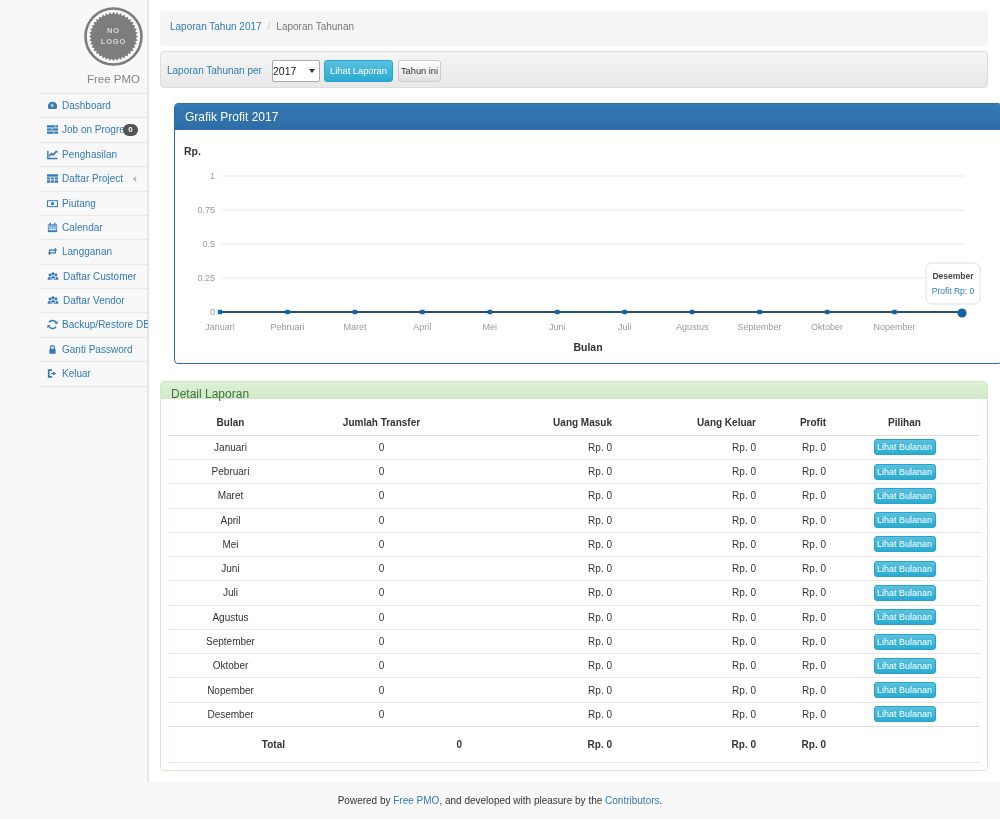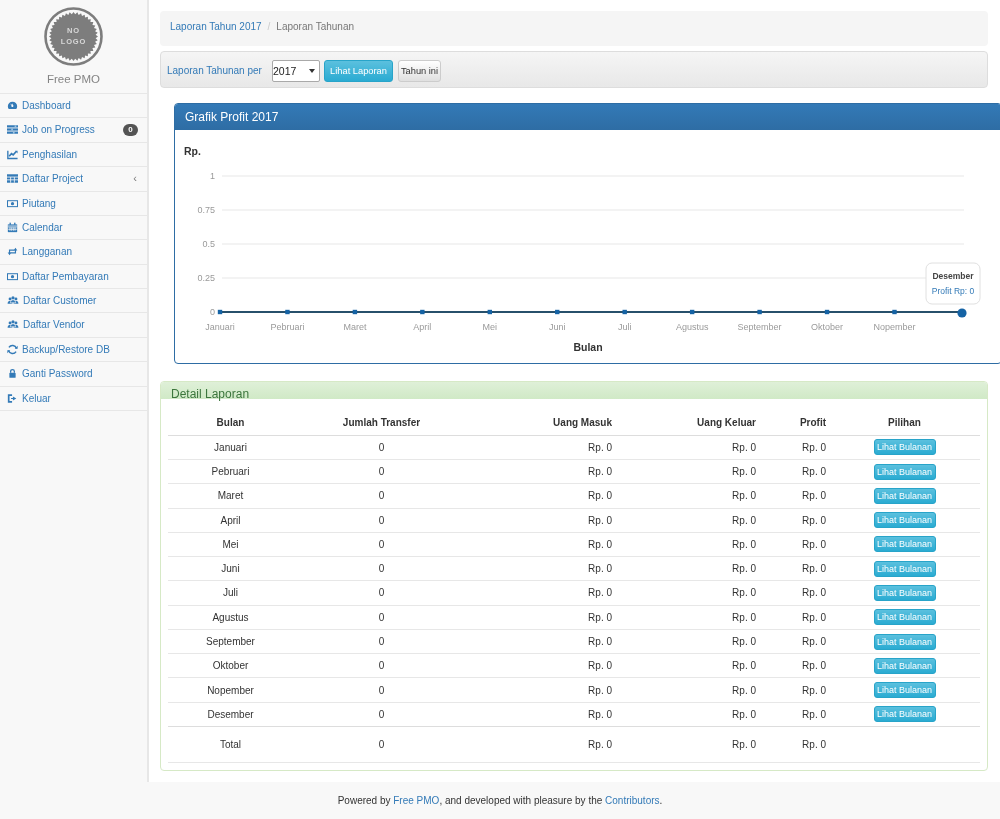--- a/index.html
+++ b/index.html
@@ -1,21 +1,21 @@
 <!DOCTYPE html>
 <html><head>
 <meta charset="utf-8">
 <style>
 * { margin:0; padding:0; box-sizing:border-box; }
 html,body { width:1000px; height:819px; }
 body { font-family:"Liberation Sans", sans-serif; font-size:10px; color:#333; background:#f8f8f8; position:relative; overflow:hidden; }
 a { color:#337ab7; text-decoration:none; }
 
 
-#sidebar { position:absolute; left:0; top:0; width:148px; height:782px; background:#f8f8f8; border-right:1px solid #e7e7e7; }
+#sidebar { position:absolute; left:0; top:0; width:148px; height:782px; background:#f8f8f8; border-right:1px solid #e7e7e7;padding-left:40px; }
 #logo { height:94px; border-bottom:1px solid #e7e7e7; text-align:center; }
 #brand { font-size:11.5px; color:#848484; text-align:center; position:absolute; top:73px; width:100%; }
 #menu { list-style:none; }
 #menu li { position:relative; height:24.38px; line-height:23.4px; border-bottom:1px solid #e7e7e7; padding-left:7px; white-space:nowrap; }
 #menu li a { font-size:10px; color:#337ab7; }
 #menu li svg { vertical-align:-2px; margin-right:4px; }
 .badge0 { position:absolute; right:9px; top:6px; width:15px; height:12px; background:#545454; color:#fff; border-radius:7px; font-size:8px; font-weight:bold; text-align:center; line-height:12px; }
 .chev { position:absolute; right:10px; top:0px; color:#7c7c7c; font-size:11px; }
 
 
@@ -43,21 +43,21 @@
 #p3 { left:11px; top:381px; width:828px; height:390px; border:1px solid #d6e9c6; background:#fff; }
 #p3 .hd { height:17px; background:linear-gradient(to bottom,#dff0d8 0,#d0e9c6 100%); color:#3c763d; font-size:12px; line-height:25px; padding-left:10px; border-radius:3px 3px 0 0; }
 
 table { border-collapse:collapse; margin:12px 7px 0 7px; width:812px; table-layout:fixed; }
 th { font-weight:bold; font-size:10px; border-bottom:1px solid #ddd; }
 th,td { padding:0 8px; height:24.27px; vertical-align:middle; font-size:10px; color:#333; }
 td { border-top:1px solid #e7e7e7; }
 tr.first td { border-top:none; }
 .tc { text-align:center; } .tr { text-align:right; } .pr3 { padding-right:3px; }
 .btn-xs { display:inline-block; width:62px; height:16px; line-height:14.5px; border-radius:3px; font-size:9px; color:#fff; background:linear-gradient(to bottom,#5bc0de 0,#2aabd2 100%); border:1px solid #28a4c9; white-space:nowrap; }
-tr.total td { font-weight:normal; border-top:1px solid #ddd; border-bottom:1px solid #e7e7e7; height:36px; }
+tr.total td { font-weight:bold; border-top:1px solid #ddd; border-bottom:1px solid #e7e7e7; height:36px;text-align:right; }
 
 #footer { position:absolute; left:0; top:782px; width:1000px; height:37px; background:#f8f8f8; text-align:center; padding-top:13px; font-size:10px; color:#333; }
 </style>
 </head>
 <body>
 <div id="sidebar">
   <div id="logo">
     <svg width="148" height="70" viewBox="0 0 148 70">
       <g id="seal">
           <circle cx="73.5" cy="36.5" r="28" fill="none" stroke="#7d7d7d" stroke-width="2.6"></circle>
@@ -108,24 +108,20 @@
             <path d="M3.5 6.5v4M5.5 6.5v4M7.5 6.5v4M9.5 6.5v4M1.5 6.9h10M1.5 8.9h10"></path>
           </g>
         </svg><a href="#">Calendar</a></li>
       <li><svg width="11" height="11" viewBox="0 0 13 13">
           <g fill="none" stroke="#337ab7" stroke-width="1.4">
             <path d="M3 8.3V4.9h6"></path>
             <path d="M10 4.7v3.4H4"></path>
           </g>
           <path fill="#337ab7" d="M0.8 7.6h4.4L3 11zM12.2 5.4H7.8L10 2z"></path>
         </svg><a href="#">Langganan</a></li>
-      <li><svg width="11" height="11" viewBox="0 0 13 13">
-          <rect x="0.6" y="3.2" width="11.8" height="7" fill="none" stroke="#337ab7" stroke-width="1.2"></rect>
-          <circle cx="6.5" cy="6.7" r="1.9" fill="#337ab7"></circle>
-        </svg><a href="#">Daftar Pembayaran</a></li>
       <li><svg width="12" height="11" viewBox="0 0 14 13">
           <g fill="#337ab7">
             <circle cx="3.5" cy="4.6" r="1.7"></circle>
             <path d="M0.6 10.2c0-2 1.3-3.4 2.9-3.4s2.9 1.4 2.9 3.4z"></path>
             <circle cx="10.5" cy="4.6" r="1.7"></circle>
             <path d="M7.6 10.2c0-2 1.3-3.4 2.9-3.4s2.9 1.4 2.9 3.4z"></path>
             <circle cx="7" cy="3.4" r="1.9"></circle>
             <path d="M3.9 9.3c0-2.2 1.4-3.7 3.1-3.7s3.1 1.5 3.1 3.7z" stroke="#f8f8f8" stroke-width="0.8"></path>
           </g>
         </svg><a href="#">Daftar Customer</a></li>

